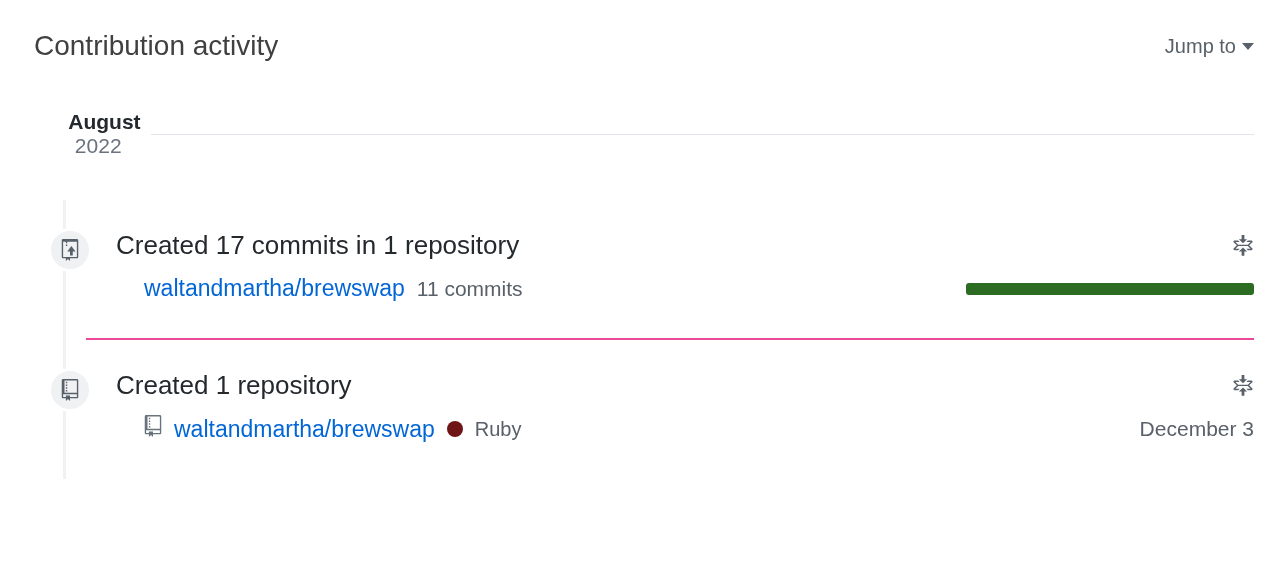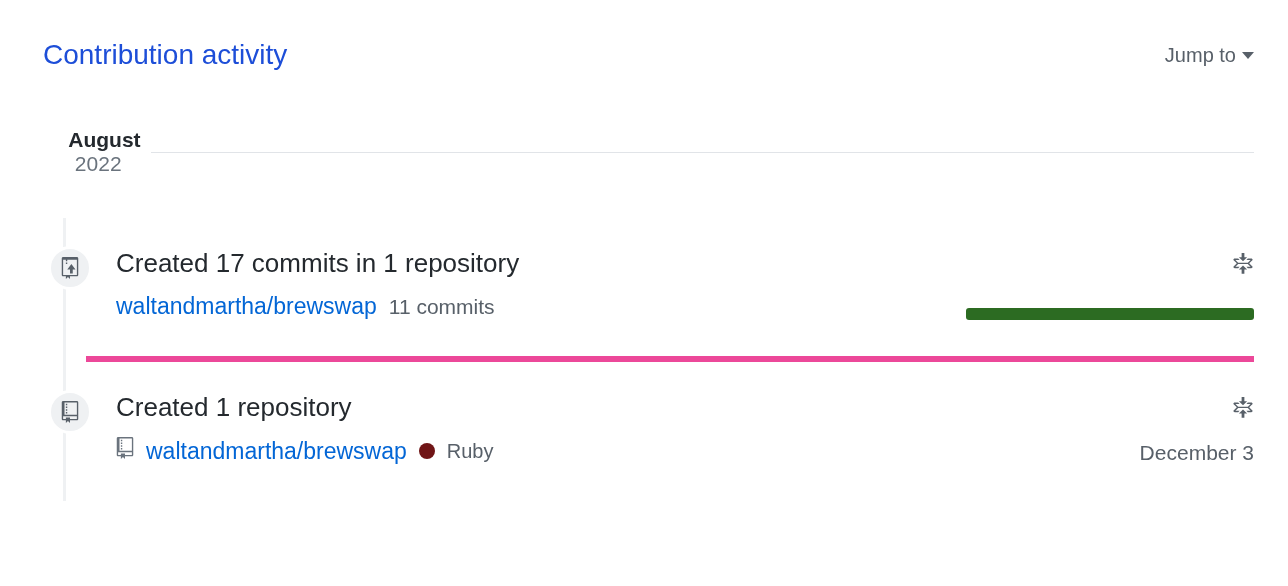--- a/index.html
+++ b/index.html
@@ -16,22 +16,22 @@
   }
   .header-row {
     display: flex;
     justify-content: space-between;
     align-items: center;
     margin-bottom: 24px;
   }
   .header-row h2 {
     font-size: 28px;
     font-weight: 400;
-    margin: 9px;
-    color: #1d4ed8;
+    margin: 0;
+    color: #404040;
   }
   .jump-to {
     font-size: 20px;
     color: #586069;
     cursor: pointer;
     display: flex;
     align-items: center;
     gap: 6px;
   }
   .caret-down {
@@ -72,21 +72,21 @@
     top: 0;
     bottom: 0;
     width: 3px;
     background: #eff1f3;
   }
   .activity {
     position: relative;
     padding: 30px 0 36px 30px;
   }
   .activity + .activity {
-    border-top: 6px solid #ec4899;
+    border-top: 2px solid #ec4899;
   }
   .icon-badge {
     position: absolute;
     left: -38px;
     top: 28px;
     width: 44px;
     height: 44px;
     border-radius: 50%;
     background: #eff1f3;
     border: 3px solid #fff;
@@ -109,21 +109,22 @@
     color: #24292e;
   }
   .collapse-icon {
     color: #586069;
     cursor: pointer;
     display: flex;
   }
   .detail-row {
     display: flex;
     justify-content: space-between;
-    align-items: flex-end;
+    align-items: center;
+    margin-left: 28px;
   }
   .detail-left {
     display: flex;
     align-items: center;
     gap: 12px;
     font-size: 22px;
   }
   .repo-link {
     color: #0366d6;
     text-decoration: none;

